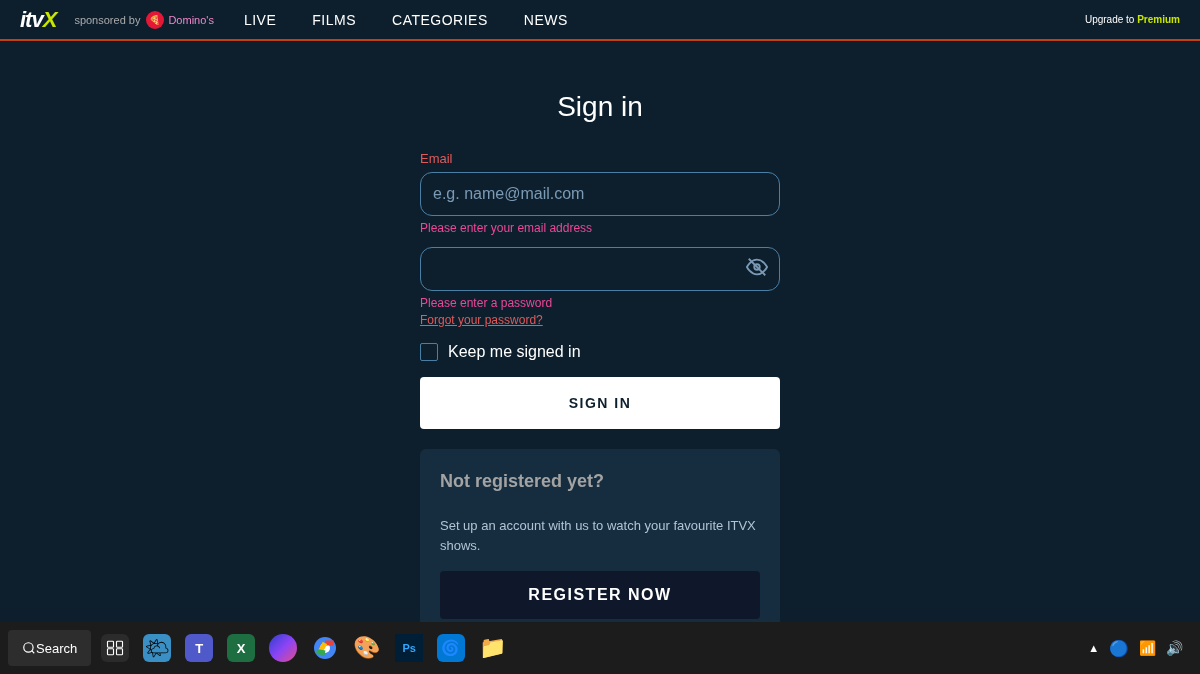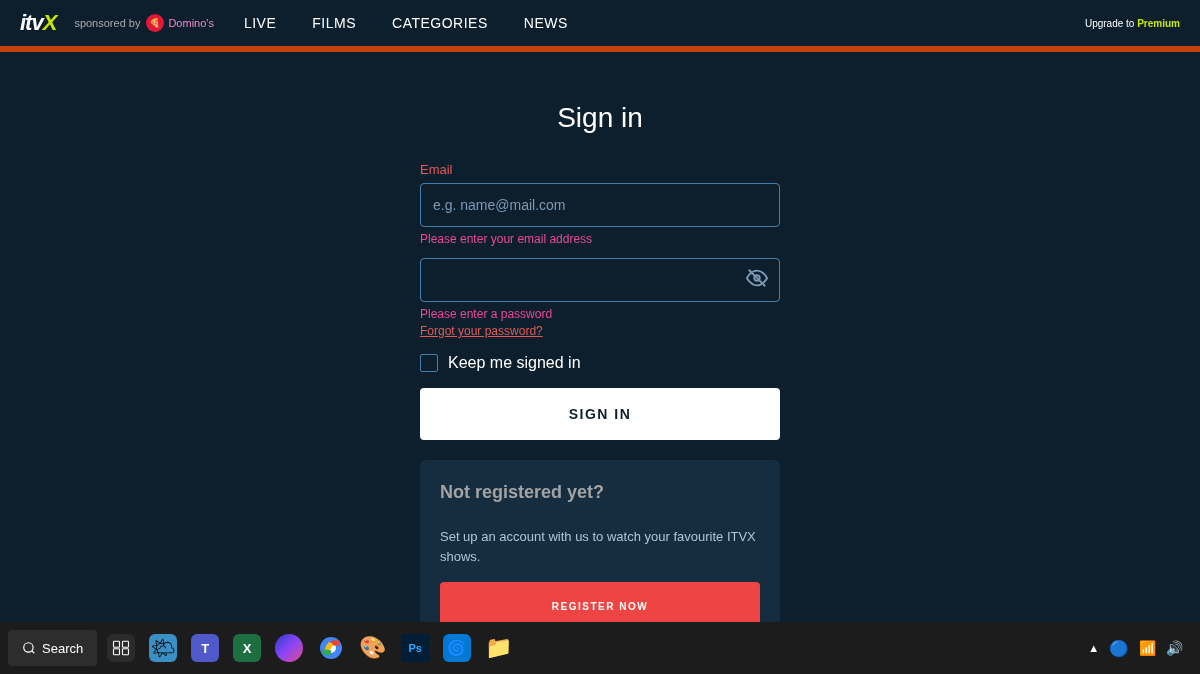--- a/index.html
+++ b/index.html
@@ -9,24 +9,24 @@
       background-color: #0d1f2d;
       font-family: 'Arial', sans-serif;
       overflow: hidden;
       position: relative;
     }
 
     
     .navbar {
       display: flex;
       align-items: center;
-      height: 52px;
+      height: 41px;
       background-color: #0d1f2d;
       padding: 0 20px;
-      border-bottom: 6px solid #c2410c;
+      border-bottom: 2px solid #c2410c;
       position: relative;
       z-index: 10;
     }
 
     .logo {
       display: flex;
       align-items: center;
       margin-right: 18px;
     }
 
@@ -130,23 +130,23 @@
       color: #e05a5a;
       margin-bottom: 6px;
       font-weight: 500;
     }
 
     .form-input {
       width: 100%;
       height: 44px;
       background: transparent;
       border: 1.5px solid #4a7fa5;
-      border-radius: 4px;
-      color: white;
-      font-size: 14px;
+      border-radius: 12px;
+      color: white;
+      font-size: 16px;
       padding: 0 12px;
       outline: none;
     }
 
     .form-input::placeholder {
       color: #7a9ab5;
     }
 
     .error-text {
       font-size: 12px;
@@ -243,25 +243,25 @@
     .register-desc {
       font-size: 13px;
       color: #b0c4d4;
       margin-bottom: 16px;
       line-height: 1.5;
     }
 
     .register-btn {
       width: 100%;
       height: 48px;
-      background: #ef4444;
+      background: #0f172a;
       color: white;
       border: none;
       border-radius: 4px;
-      font-size: 10px;
+      font-size: 16px;
       font-weight: 700;
       letter-spacing: 1.5px;
       cursor: pointer;
     }
 
     
     .taskbar {
       position: absolute;
       bottom: 0;
       left: 0;
@@ -277,21 +277,20 @@
     .taskbar-left {
       display: flex;
       align-items: center;
       gap: 4px;
       flex: 1;
     }
 
     .search-btn {
       display: flex;
       align-items: center;
-      gap: 6px;
       background: #2d2d2d;
       border: none;
       color: white;
       padding: 6px 14px;
       border-radius: 4px;
       font-size: 13px;
       cursor: pointer;
       height: 36px;
     }
 

